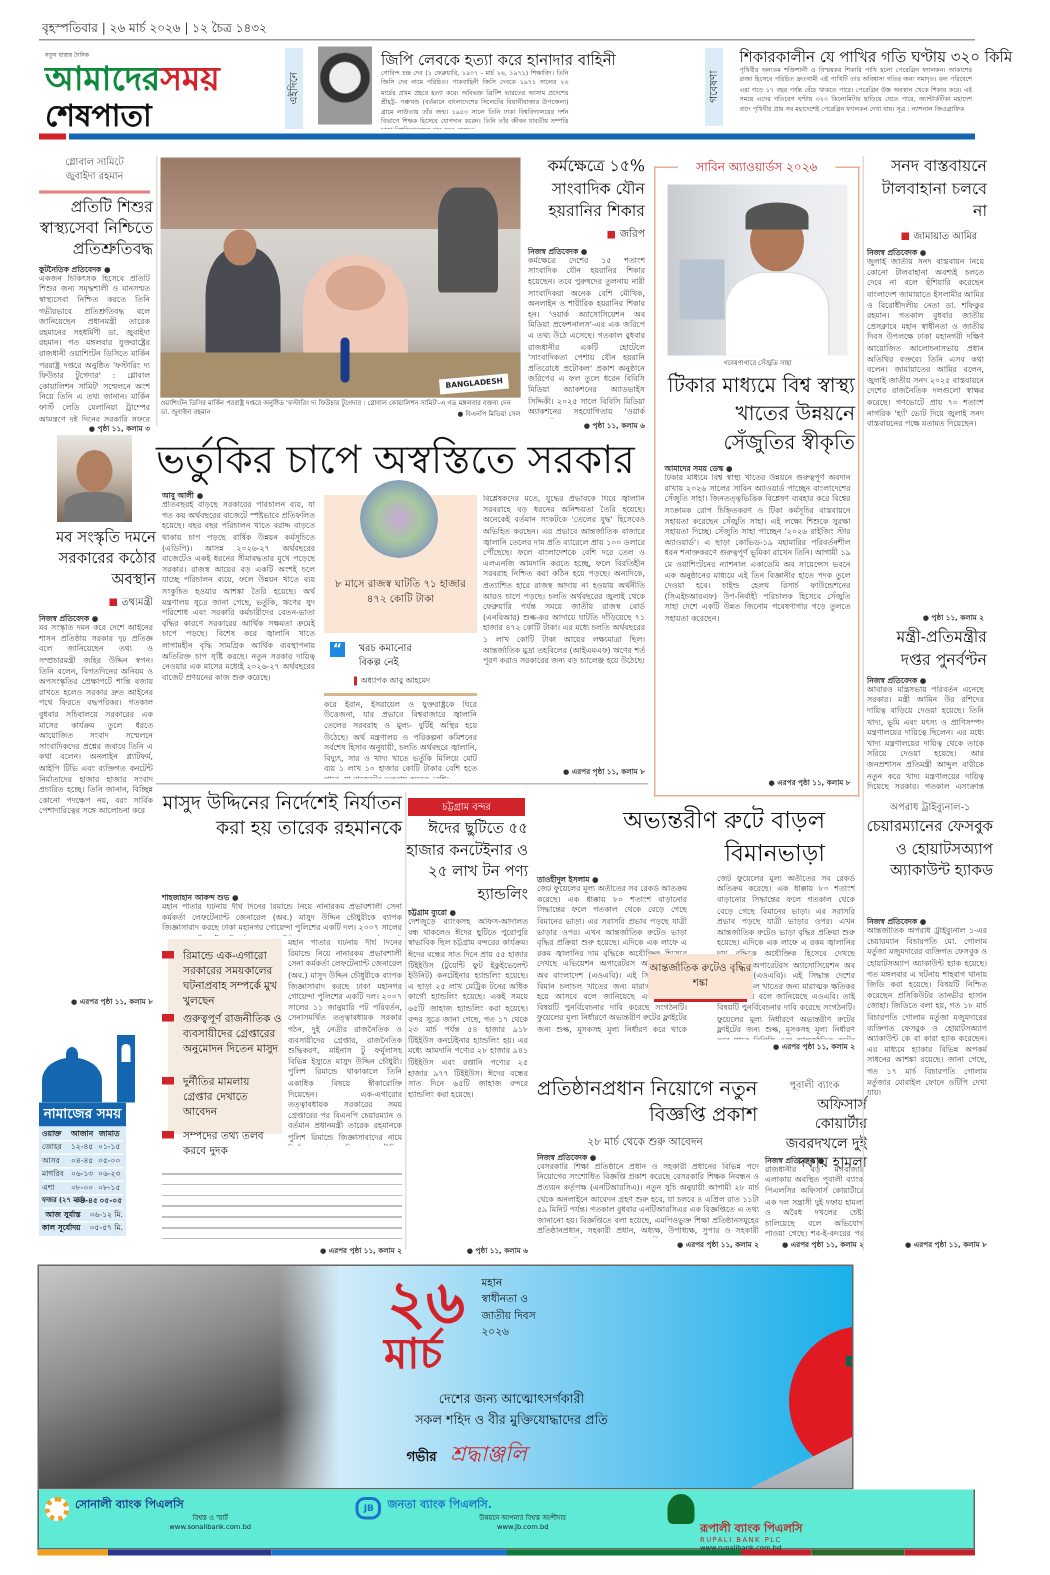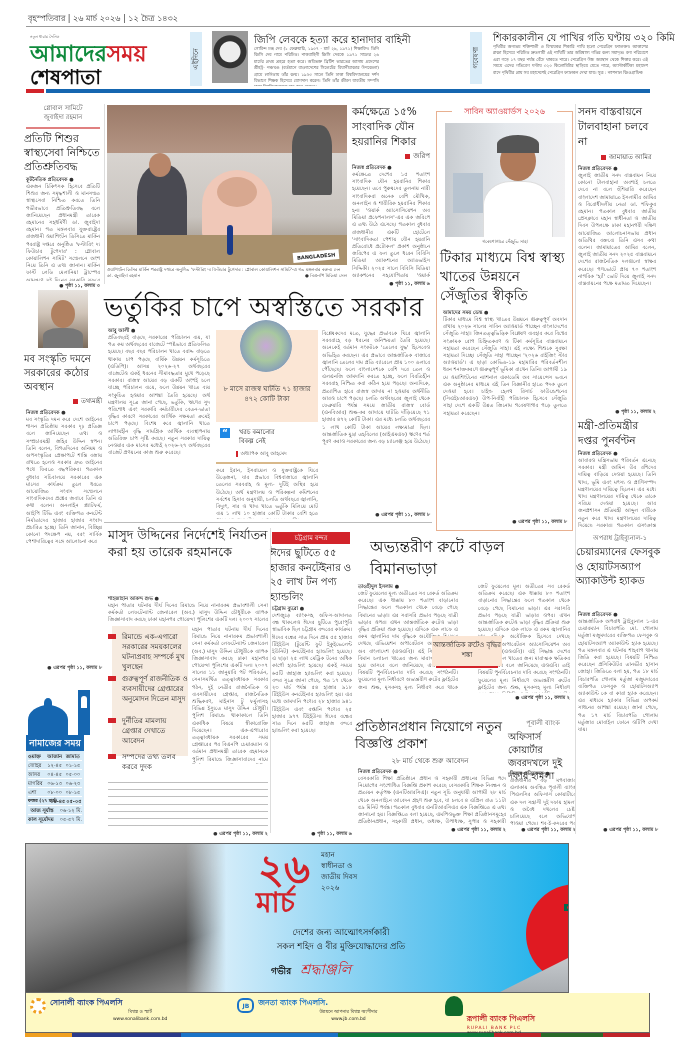--- a/index.html
+++ b/index.html
@@ -1,19 +1,19 @@
 <!DOCTYPE html>
 <html><head>
 <meta charset="utf-8">
 <style>
 *{box-sizing:border-box;margin:0;padding:0}
 body{width:700px;height:1050px;background:#fff;font-family:"DejaVu Sans",sans-serif;color:#222;position:relative;overflow:hidden}
 .abs{position:absolute}
 .body-text{font-size:5.2px;line-height:7.2px;color:#444;text-align:justify}
-.hl{font-family:"DejaVu Serif",serif;color:#111;text-align:left;font-weight:normal}
+.hl{font-family:"DejaVu Serif",serif;color:#111;text-align:right;font-weight:normal}
 .byline{font-size:5px;font-weight:bold;color:#333}
 .cont{font-size:4.8px;color:#333;text-align:right;font-weight:bold}
 .red-sq{display:inline-block;width:5px;height:5px;background:#d2232a;margin-right:3px;vertical-align:middle}
 .filler{background:repeating-linear-gradient(to bottom,#8a8a8a 0,#8a8a8a 1px,transparent 1px,transparent 7.2px);opacity:.55}
 .photo{background:linear-gradient(135deg,#8a7a6a,#c8b8a8 40%,#5a5a6a 70%,#a89888)}
 </style>
 </head>
 <body>
 
 <div class="abs" style="left:28px;top:12px;font-size:8px;color:#333">বৃহস্পতিবার | ২৬ মার্চ ২০২৬ | ১২ চৈত্র ১৪৩২</div>
@@ -252,21 +252,21 @@
     <span style="font-size:14px;color:#d2232a;font-style:italic;font-family:'DejaVu Serif',serif;margin-left:4px">শ্রদ্ধাঞ্জলি</span>
   </div>
   <div style="position:absolute;left:500px;top:40px;width:100px;height:100px;border-radius:50%;background:#e01a22"></div>
   <div style="position:absolute;left:480px;top:10px;width:150px;height:140px;background:linear-gradient(90deg,transparent 0,#d8dce0 40%,#a0a8b0 50%,#d8dce0 60%,transparent 100%);clip-path:polygon(50% 0,58% 100%,42% 100%);"></div>
   <div style="position:absolute;left:470px;top:110px;width:160px;height:40px;background:linear-gradient(180deg,#c8ccd0,#a8acb0);clip-path:polygon(0 100%,50% 0,100% 100%)"></div>
   <div style="position:absolute;left:538px;top:60px;width:10px;height:7px;background:#006a4e">
       <span style="position:absolute;left:3px;top:2px;width:3px;height:3px;border-radius:50%;background:#e01a22"></span>
     </div>
 </div>
 
-<div class="abs" style="left:25px;top:993px;width:625px;height:40px;background:#fef9c3;border:1px solid #666;border-top:none;display:flex">
+<div class="abs" style="left:25px;top:993px;width:625px;height:40px;background:#5eead4;border:1px solid #666;border-top:none;display:flex">
   <div style="flex:1;position:relative;padding:4px 2px 0 24px">
     <span style="position:absolute;left:4px;top:5px;width:16px;height:16px;border-radius:50%;border:3px dotted #f0a020;background:#fff"></span>
     <div style="font-size:7.5px;font-weight:bold;color:#1a3a8a;white-space:nowrap">সোনালী ব্যাংক পিএলসি</div>
     <div style="font-size:4.5px;text-align:center">বিশ্বস্ত ও স্মার্ট</div>
     <div style="font-size:4.5px;text-align:center">www.sonalibank.com.bd</div>
   </div>
   <div style="flex:1;position:relative;padding:4px 2px 0 26px">
     <span style="position:absolute;left:5px;top:5px;width:17px;height:15px;border:2px solid #1a73c8;border-radius:6px;font-size:6px;font-weight:bold;color:#1a73c8;text-align:center;line-height:11px">JB</span>
     <div style="font-size:7.5px;font-weight:bold;color:#1a73c8;white-space:nowrap">জনতা ব্যাংক পিএলসি.</div>
     <div style="font-size:4.5px;text-align:center">উন্নয়নে আপনার বিশ্বস্ত অংশীদার</div>

